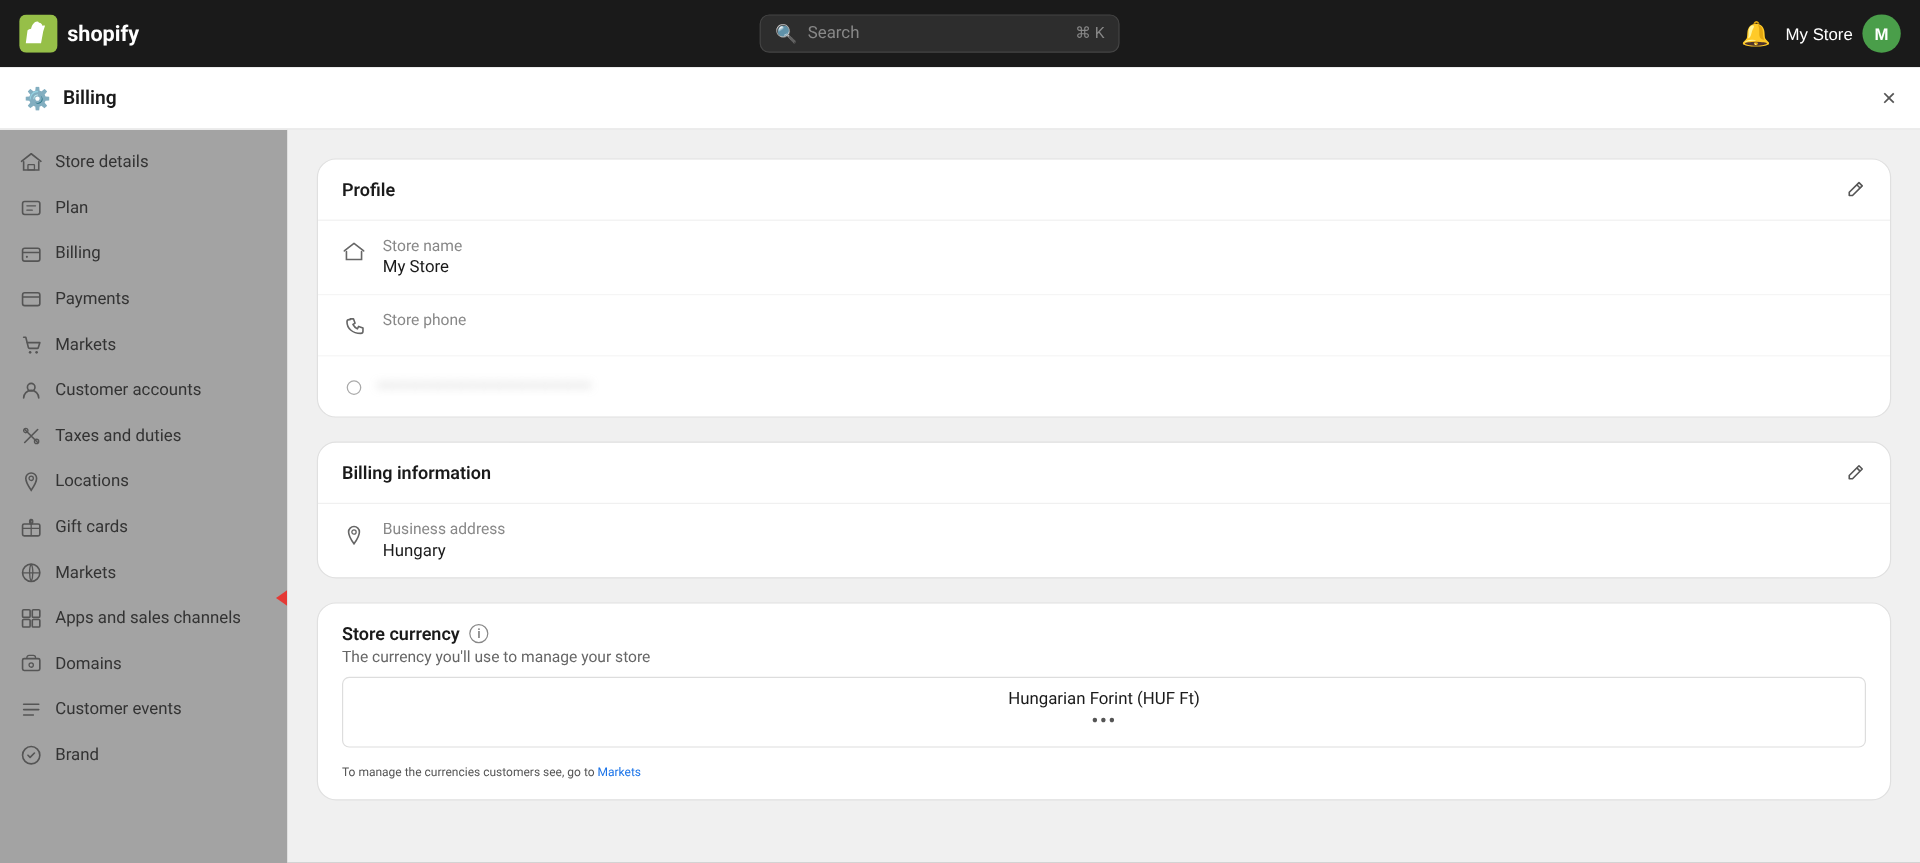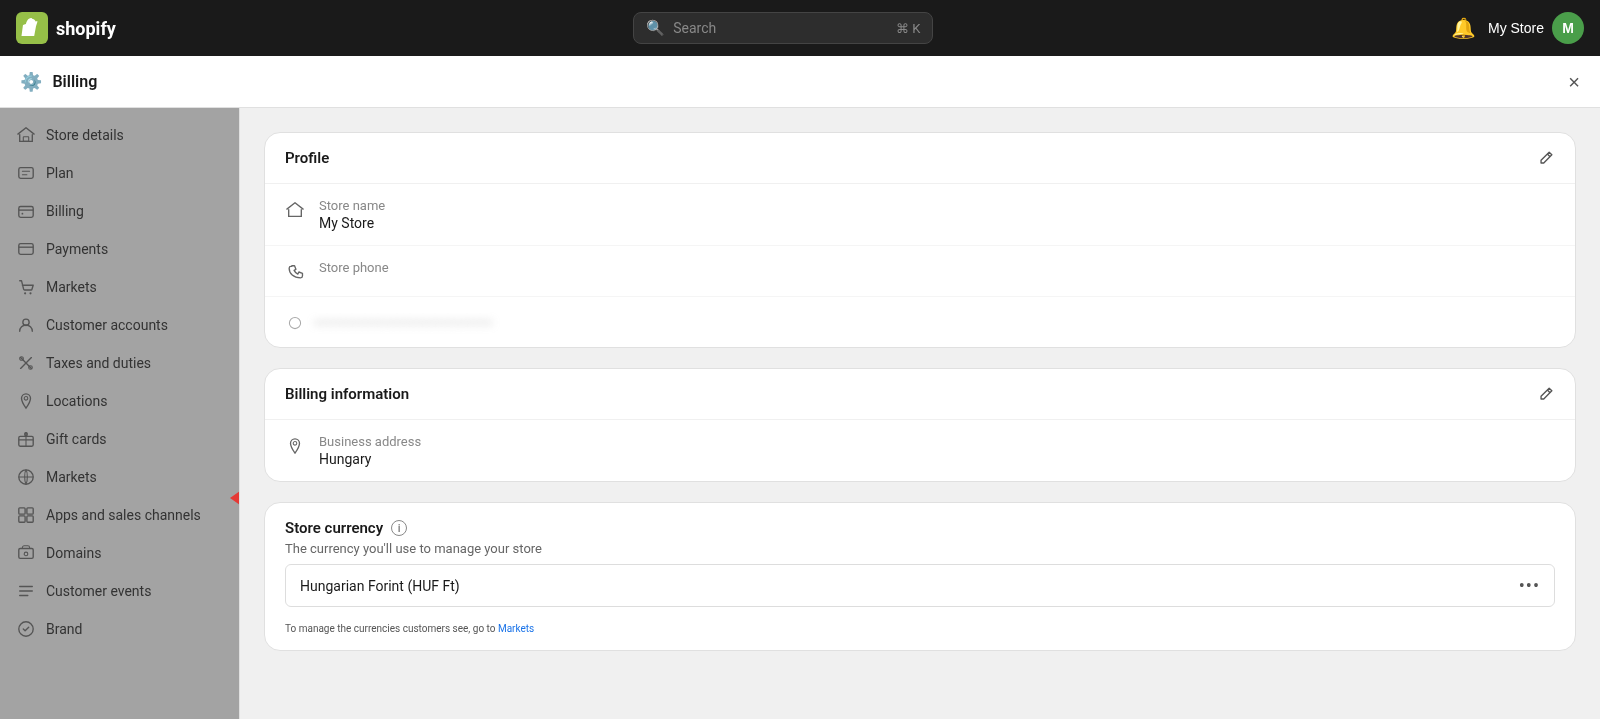--- a/index.html
+++ b/index.html
@@ -322,20 +322,21 @@
       margin: 0 20px 16px 20px;
       border: 1px solid #ddd;
       border-radius: 6px;
       padding: 10px 14px;
       display: flex;
       align-items: center;
       justify-content: space-between;
       font-size: 14px;
       color: #1a1a1a;
       cursor: pointer;
+      flex-direction: column;
     }
     .currency-dots {
       font-size: 18px;
       color: #555;
       letter-spacing: 1px;
     }
     .currency-footer {
       padding: 0 20px 16px 20px;
       font-size: 10px;
       color: #555;

